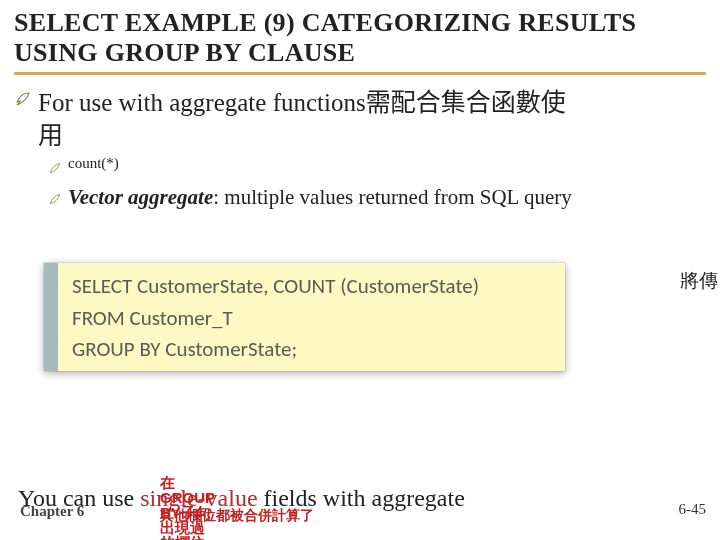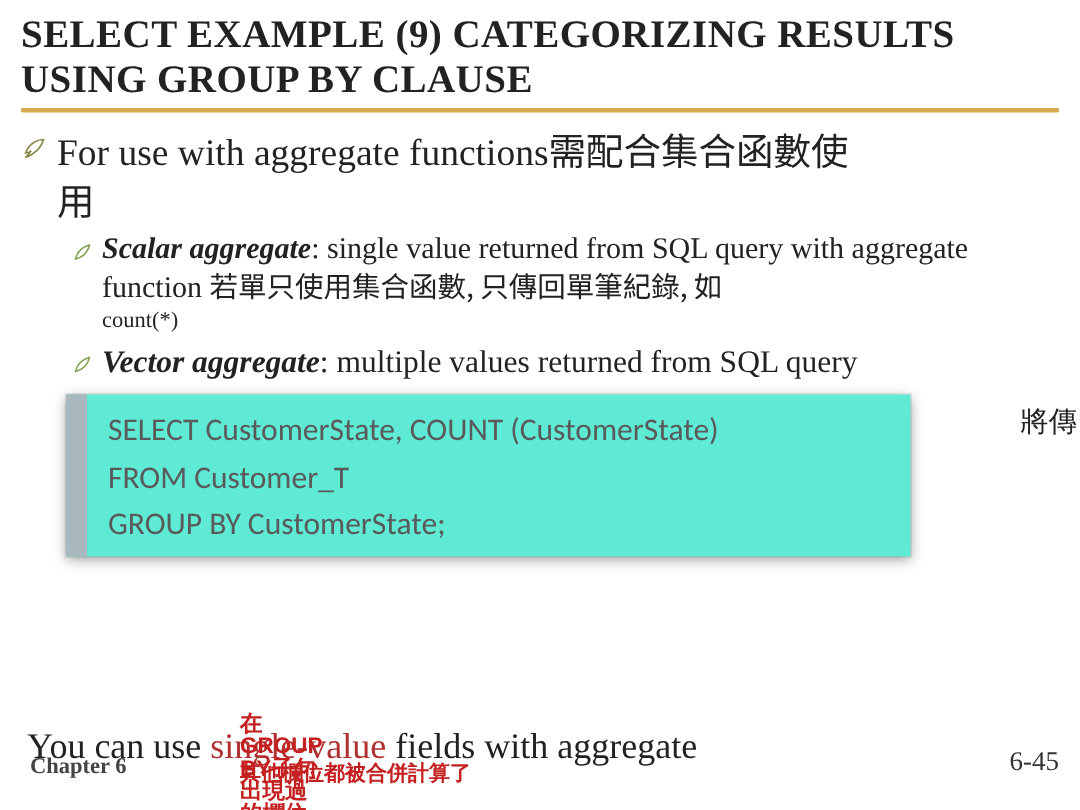--- a/index.html
+++ b/index.html
@@ -67,23 +67,23 @@
   .sub-note {
     font-size: 15px;
     color: #222;
     margin-top: 1px;
   }
   
   .sql-box {
     position: absolute;
     left: 44px;
     top: 263px;
-    width: 563px;
+    width: 521px;
     height: 108px;
-    background: #5eead4;
+    background: #fef9c3;
     box-shadow: 0 2px 8px rgba(0,0,0,0.35), 0 0 0 1px rgba(0,0,0,0.08);
     padding: 8px 12px 10px 28px;
     font-family: Calibri, "Segoe UI", Arial, sans-serif;
     font-size: 21px;
     color: #5a5a5a;
     line-height: 1.5;
   }
   .sql-box::before {
     content: "";
     position: absolute;
@@ -132,21 +132,21 @@
     bottom: 20px;
     font-size: 15px;
     color: #444;
     font-family: "Times New Roman", serif;
     font-weight: bold;
   }
   .page-num {
     position: absolute;
     right: 14px;
     bottom: 22px;
-    font-size: 18px;
+    font-size: 15px;
     color: #333;
     font-family: "Times New Roman", serif;
   }
   .vector-partial {
     font-size: 21px;
     color: #222;
     line-height: 1.22;
   }
 </style>
 </head>
@@ -171,23 +171,20 @@
 
   <div class="sub-wrap">
 
     <div class="sub-row">
       <span class="leaf">
         <svg width="14" height="14" viewBox="0 0 24 24">
             <path d="M4 20c8-2 14-8 16-16C12 6 6 12 4 20z" fill="none" stroke="#7aa04a" stroke-width="1.6"></path>
           </svg>
       </span>
       <div>
-        <div class="sub-text">
-          <span class="bi">Scalar aggregate</span><span>: single value returned from SQL query with aggregate function </span><span class="cjk" style="font-size:19px">若單只使用集合函數, 只傳回單筆紀錄, 如</span>
-        </div>
         <div class="sub-note">count(*)</div>
       </div>
     </div>
 
     <div class="sub-row">
       <span class="leaf">
         <svg width="14" height="14" viewBox="0 0 24 24">
             <path d="M4 20c8-2 14-8 16-16C12 6 6 12 4 20z" fill="none" stroke="#7aa04a" stroke-width="1.6"></path>
           </svg>
       </span>

